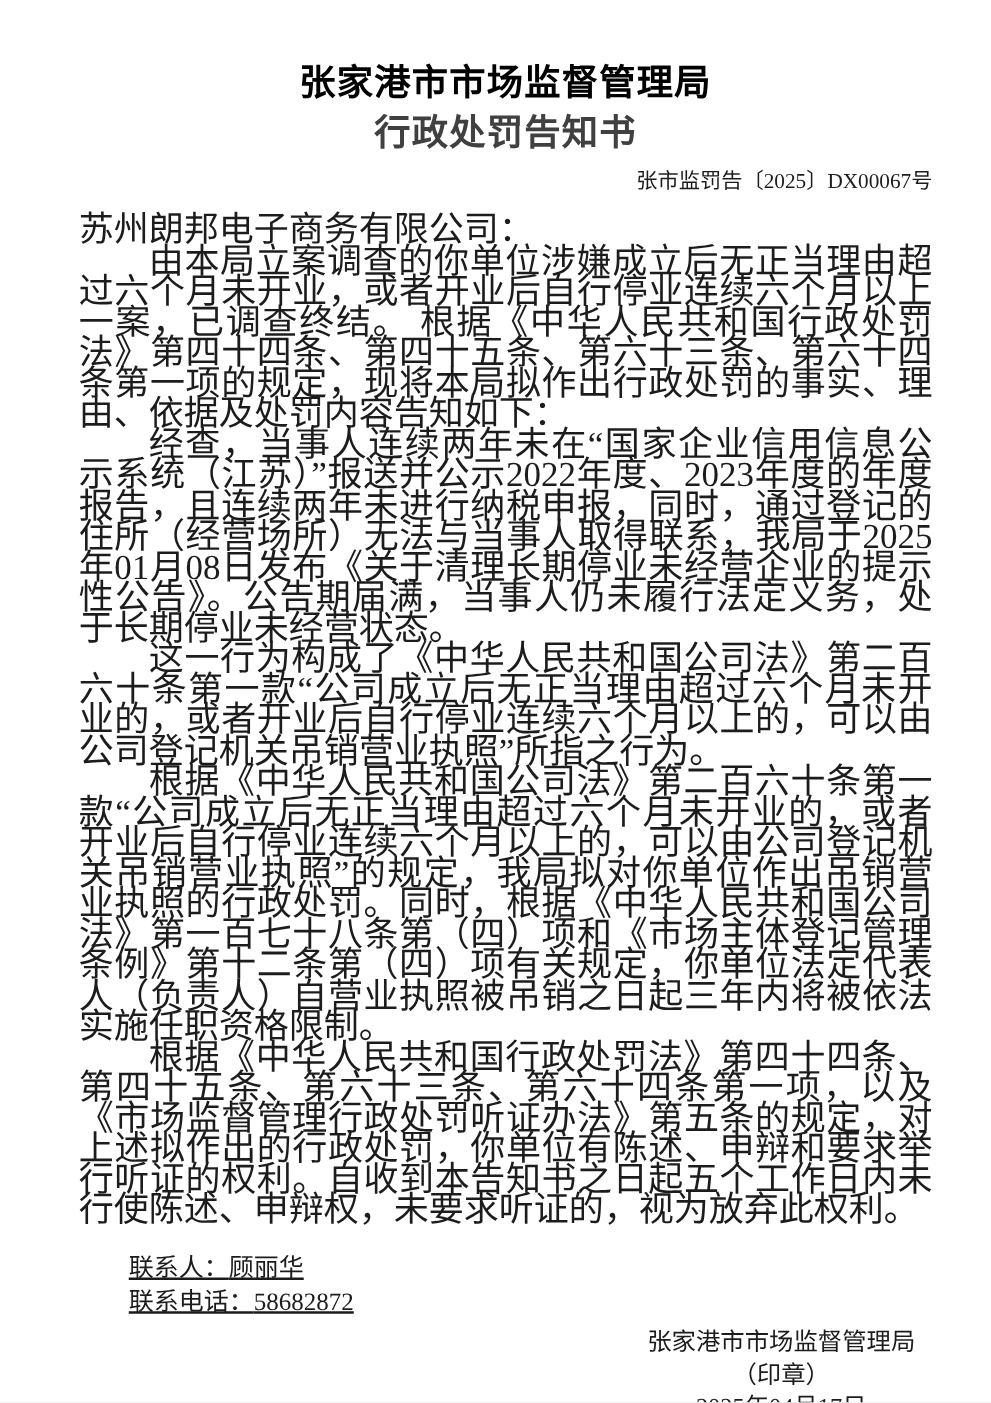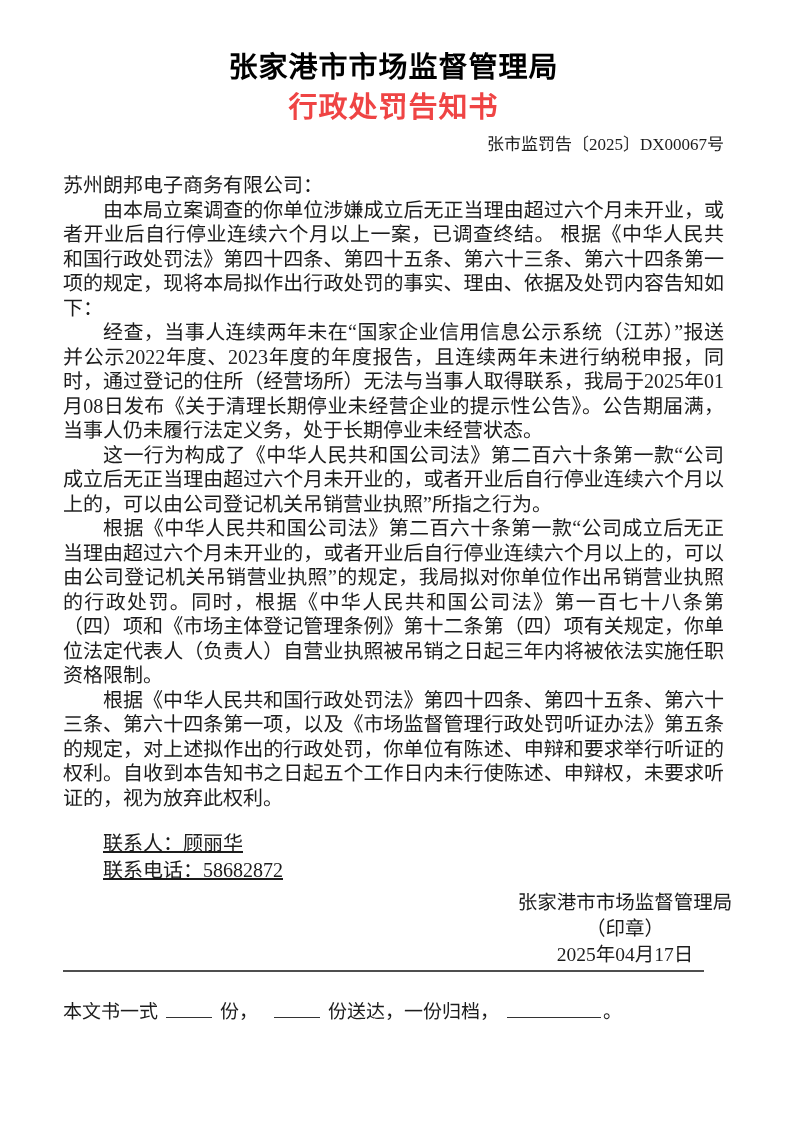--- a/index.html
+++ b/index.html
@@ -3,21 +3,21 @@
 <meta charset="utf-8">
 <style>
   html, body { margin: 0; padding: 0; background: #e8e8e8; }
   .page {
     position: relative;
     width: 793px;
     height: 1122px;
     margin: 0 auto;
     background: #ffffff;
     box-sizing: border-box;
-    padding: 50px 69px 0 63px;
+    padding: 50px 47px 0 63px;
     color: #1c1c1c;
     font-family: "Liberation Serif", "DejaVu Serif", serif;
     overflow: hidden;
   }
   .authority-title {
     margin: 0;
     text-align: center;
     font-family: "Liberation Sans", "DejaVu Sans", sans-serif;
     font-weight: 700;
     font-size: 29px;
@@ -25,33 +25,33 @@
     color: #000000;
     letter-spacing: 1px;
   }
   .doc-title {
     margin: 6px 0 0 0;
     text-align: center;
     font-family: "Liberation Sans", "DejaVu Sans", sans-serif;
     font-weight: 700;
     font-size: 29px;
     line-height: 34px;
-    color: #ef4444;
+    color: #404040;
     letter-spacing: 1px;
   }
   .doc-number {
     margin-top: 10px;
     text-align: right;
     font-size: 17px;
     line-height: 22px;
     color: #1c1c1c;
   }
   .body-text {
     margin-top: 17px;
-    font-size: 20px;
+    font-size: 28px;
     line-height: 24.5px;
     text-align: justify;
     text-justify: inter-ideograph;
   }
   .body-text p { margin: 0; }
   .recipient { text-indent: 0; }
   .para { text-indent: 2em; }
   .contact-block {
     margin-top: 20px;
     margin-left: 2em;

